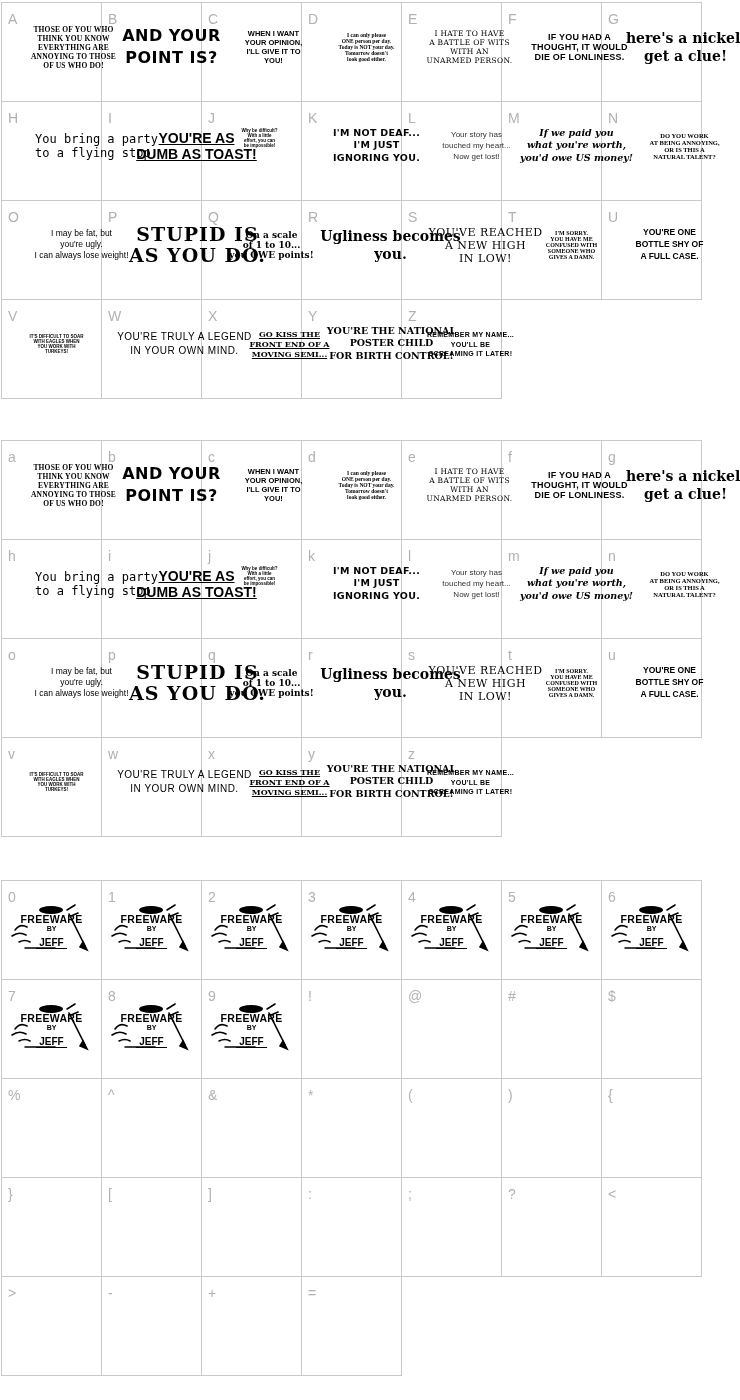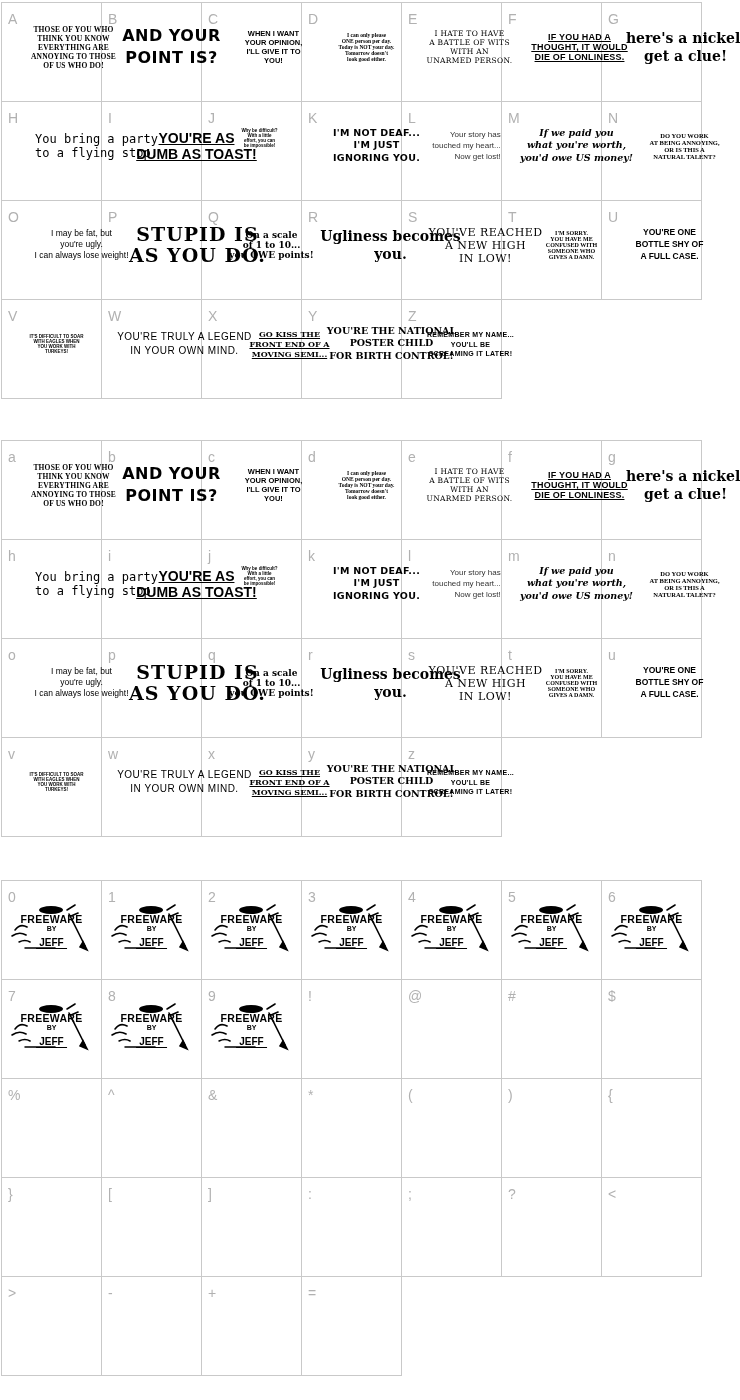--- a/index.html
+++ b/index.html
@@ -13,27 +13,27 @@
         font-family:"Liberation Sans",sans-serif;z-index:1;}
   .glyph{position:absolute;left:50%;top:45%;transform:translate(-50%,-50%);
         width:max-content;white-space:pre;text-align:center;color:#000;
         line-height:1.18;z-index:2;pointer-events:none;}
   
   .g-A{font:bold 7.5px "Liberation Serif",serif;margin-left:22px;letter-spacing:.2px;}
   .g-B{font:800 16px "DejaVu Sans",sans-serif;margin-left:20px;letter-spacing:.5px;line-height:1.35;}
   .g-C{font:bold 7.5px "Liberation Sans",sans-serif;margin-left:22px;}
   .g-D{font:bold 5.5px "Liberation Serif",serif;margin-left:15px;}
   .g-E{font:7.5px "DejaVu Serif",serif;margin-left:18px;letter-spacing:.3px;text-align:center;}
-  .g-F{font:bold 9px "Liberation Sans",sans-serif;margin-left:28px;letter-spacing:.2px;text-decoration:underline;}
+  .g-F{font:bold 9px "Liberation Sans",sans-serif;margin-left:28px;letter-spacing:.2px;}
   .g-G{font:bold 14px "DejaVu Serif",serif;margin-left:34px;line-height:1.3;}
   .g-H{font:12px "DejaVu Sans Mono",monospace;margin-left:45px;text-align:right;}
   .g-I{font:bold 14px "Liberation Sans",sans-serif;margin-left:45px;text-decoration:underline;}
   .g-J{font:bold 4.5px "Liberation Sans",sans-serif;margin-left:8px;top:37%;}
   .g-K{font:900 9.5px "DejaVu Sans",sans-serif;margin-left:25px;letter-spacing:.3px;line-height:1.3;}
-  .g-L{font:8px "Liberation Sans",sans-serif;margin-left:15px;color:#333;line-height:1.35;text-align:right;}
+  .g-L{font:8px "Liberation Sans",sans-serif;margin-left:25px;color:#333;line-height:1.35;}
   .g-M{font:italic bold 9.5px "DejaVu Serif",serif;margin-left:25px;line-height:1.3;}
   .g-N{font:bold 6.5px "Liberation Serif",serif;margin-left:33px;}
   .g-O{font:8.5px "Liberation Sans",sans-serif;margin-left:30px;line-height:1.3;}
   .g-P{font:bold 19px "DejaVu Serif",serif;margin-left:46px;letter-spacing:1px;line-height:1.1;}
   .g-Q{font:bold 9px "DejaVu Serif",serif;margin-left:20px;}
   .g-R{font:bold 14px "DejaVu Serif",serif;margin-left:39px;line-height:1.25;}
   .g-S{font:11px "DejaVu Serif",serif;margin-left:34px;letter-spacing:.5px;text-align:center;}
   .g-T{font:bold 6px "Liberation Serif",serif;margin-left:20px;}
   .g-U{font:bold 8.5px "Liberation Sans",sans-serif;margin-left:18px;line-height:1.4;}
   .g-V{font:bold 4.5px "Liberation Sans",sans-serif;margin-left:5px;}

